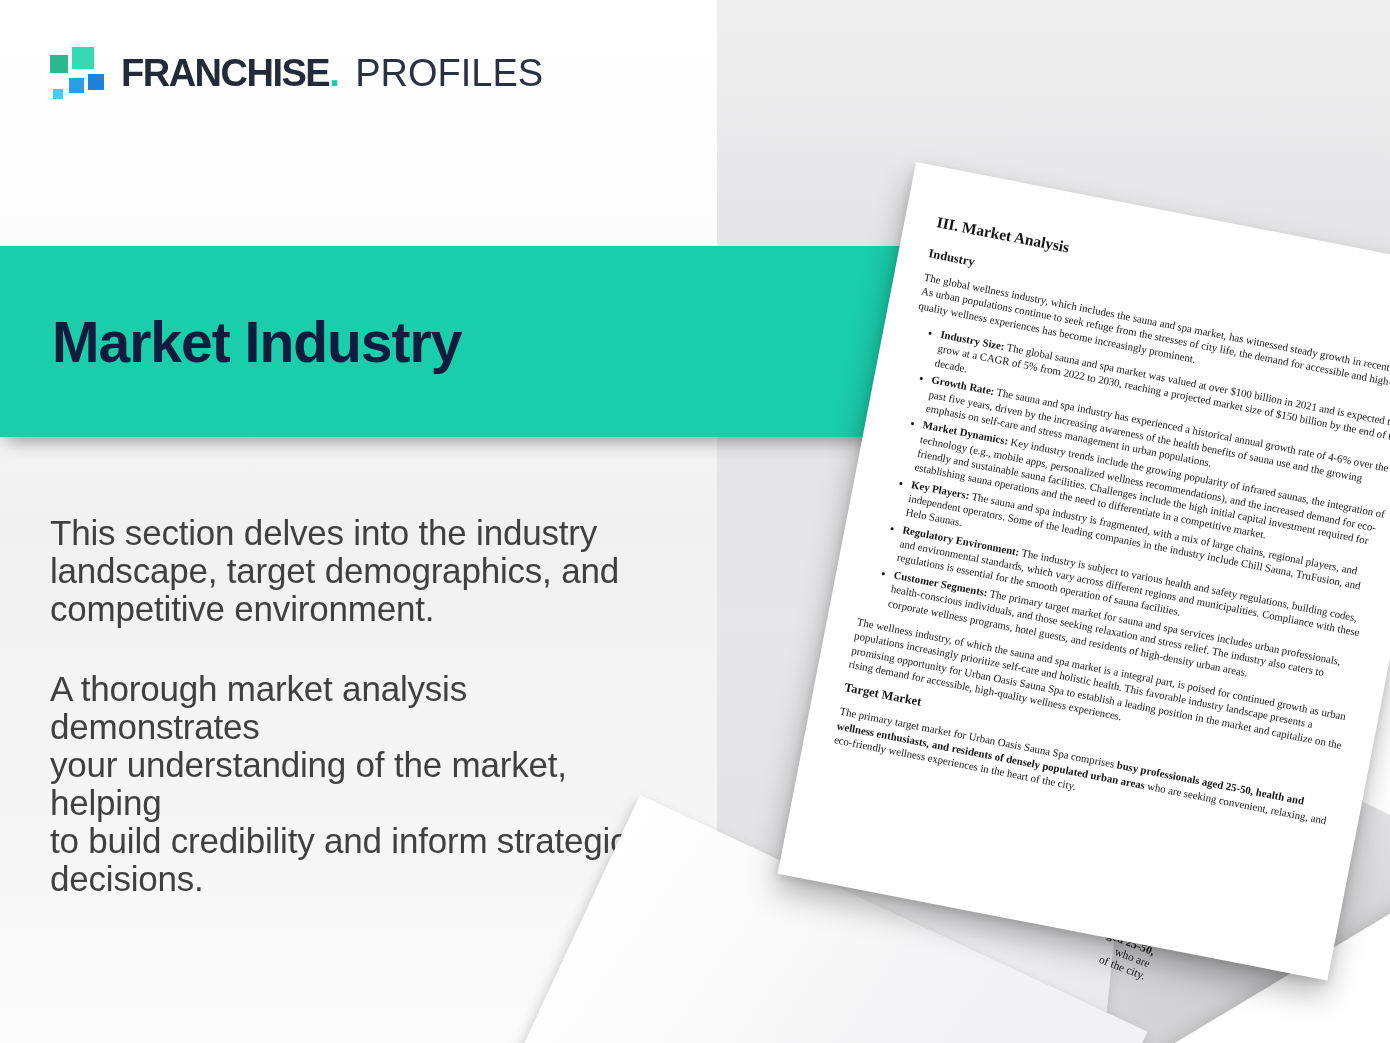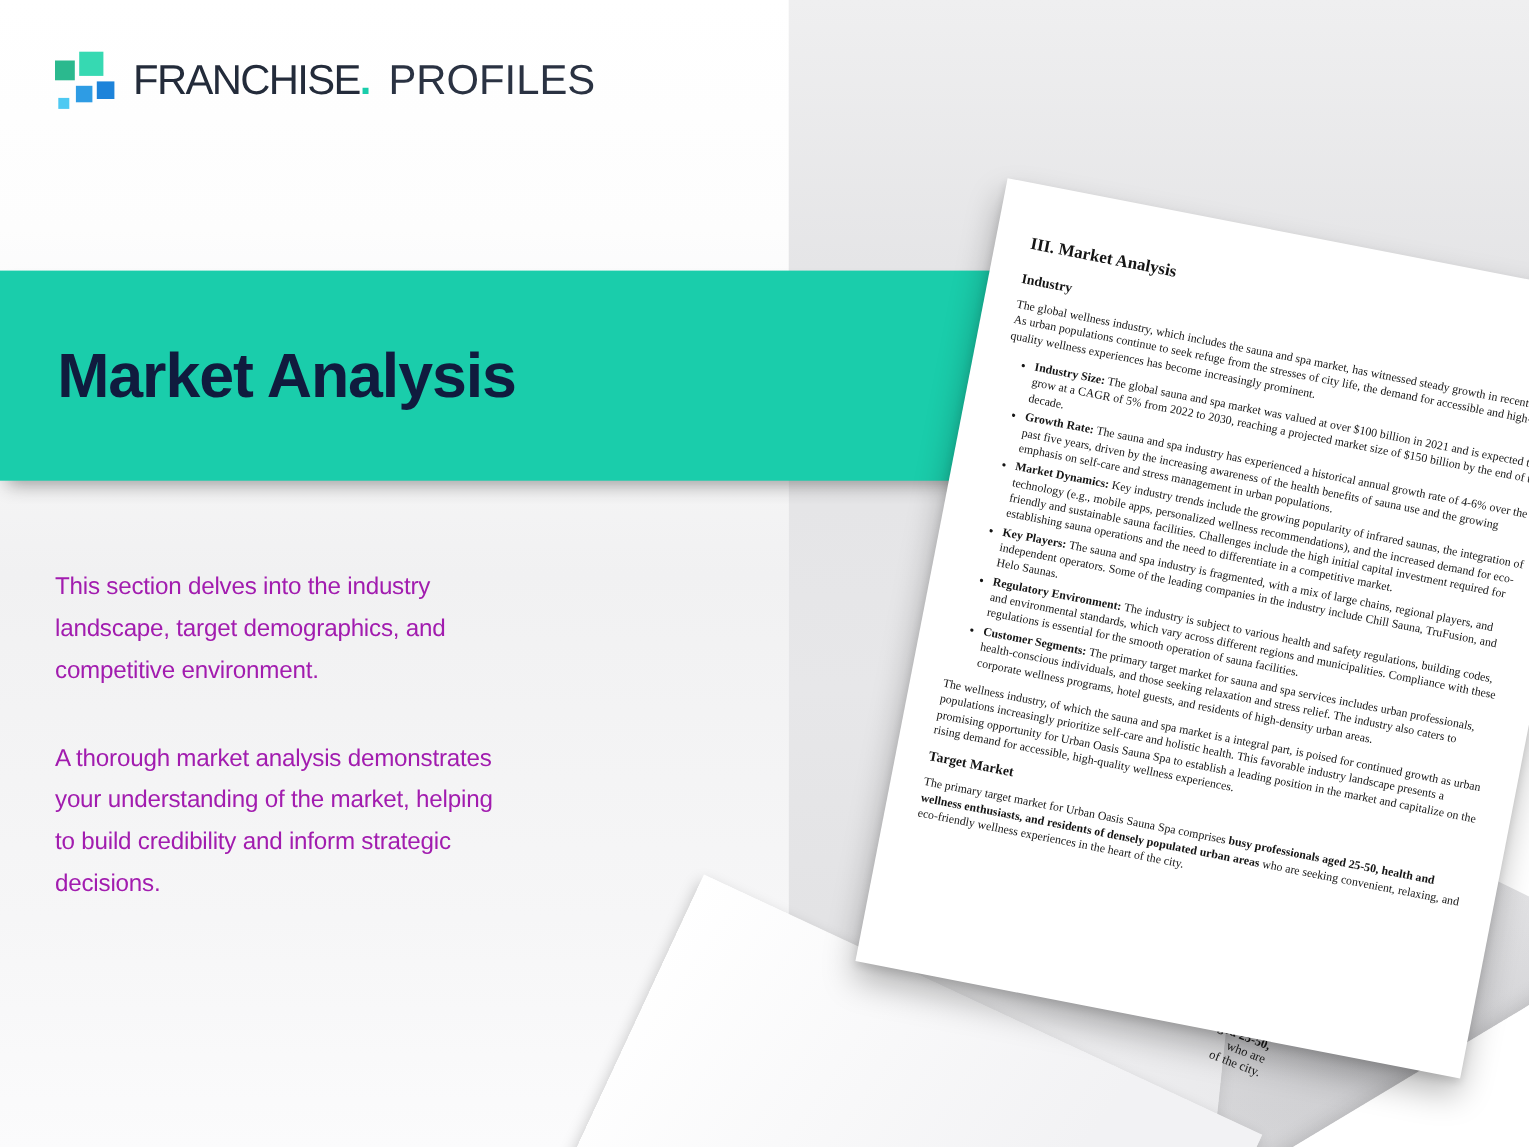--- a/index.html
+++ b/index.html
@@ -24,38 +24,38 @@
   
   #logo{position:absolute;left:49px;top:44px;display:flex;align-items:center;z-index:3;}
   .logo-mark{position:relative;width:56px;height:58px;flex:0 0 auto;}
   .logo-mark span{position:absolute;display:block;}
   .sq-green{left:1px;top:11px;width:18px;height:18px;background:#2bb98e;}
   .sq-teal{left:23px;top:3px;width:22px;height:22px;background:#36d9b2;}
   .sq-blue-center{left:20px;top:34px;width:15px;height:15px;background:#2e9ce4;}
   .sq-blue-right{left:39px;top:30px;width:16px;height:16px;background:#1d83da;}
   .sq-lightblue{left:4px;top:45px;width:10px;height:10px;background:#4ec9f2;}
   .logo-word{margin-left:16px;font-size:38px;color:#232b3a;white-space:nowrap;letter-spacing:-0.5px;}
-  .logo-word .w1{font-weight:400;letter-spacing:-1.5px;text-align:right;}
+  .logo-word .w1{font-weight:700;letter-spacing:-1.5px;text-align:right;}
   .logo-word .wdot{font-weight:700;color:#1acdab;}
   .logo-word .w2{font-weight:400;letter-spacing:0;color:#2a3242;margin-left:16px;}
 
   
   #banner{
     position:absolute;left:0;top:246px;width:940px;height:191px;
     background:#1acdab;z-index:2;display:flex;align-items:center;
     box-shadow:0 10px 16px -6px rgba(40,40,40,0.45);
   }
   #banner h1{
     margin:0 0 0 52px;font-size:57px;font-weight:700;color:#101b3e;letter-spacing:-1px;
   }
 
   
   #intro{position:absolute;left:50px;top:514px;width:600px;z-index:2;}
   #intro p{
-    margin:0 0 42px 0;font-size:22px;line-height:38px;color:#a21caf;
+    margin:0 0 42px 0;font-size:35px;line-height:38px;color:#404040;
     letter-spacing:-0.2px;white-space:pre-line;
   }
 
   
   .sheet{position:absolute;background:#ffffff;transform-origin:top left;}
   #sheet-c{ 
     left:1080px;top:1100px;width:620px;height:500px;transform:rotate(-31deg);
     background:linear-gradient(115deg,#ffffff 55%,#ececee 100%);
     box-shadow:0 -2px 18px rgba(0,0,0,0.15);z-index:2;
   }
@@ -112,21 +112,21 @@
       <span class="sq-green"></span>
       <span class="sq-teal"></span>
       <span class="sq-blue-center"></span>
       <span class="sq-blue-right"></span>
       <span class="sq-lightblue"></span>
     </div>
     <div class="logo-word"><span class="w1">FRANCHISE</span><span class="wdot">.</span><span class="w2">PROFILES</span></div>
   </div>
 
   <div id="banner">
-    <h1>Market Analysis</h1>
+    <h1>Market Industry</h1>
   </div>
 
   <div id="intro">
     <p>This section delves into the industry
 landscape, target demographics, and
 competitive environment.</p>
     <p>A thorough market analysis demonstrates
 your understanding of the market, helping
 to build credibility and inform strategic
 decisions.</p>

